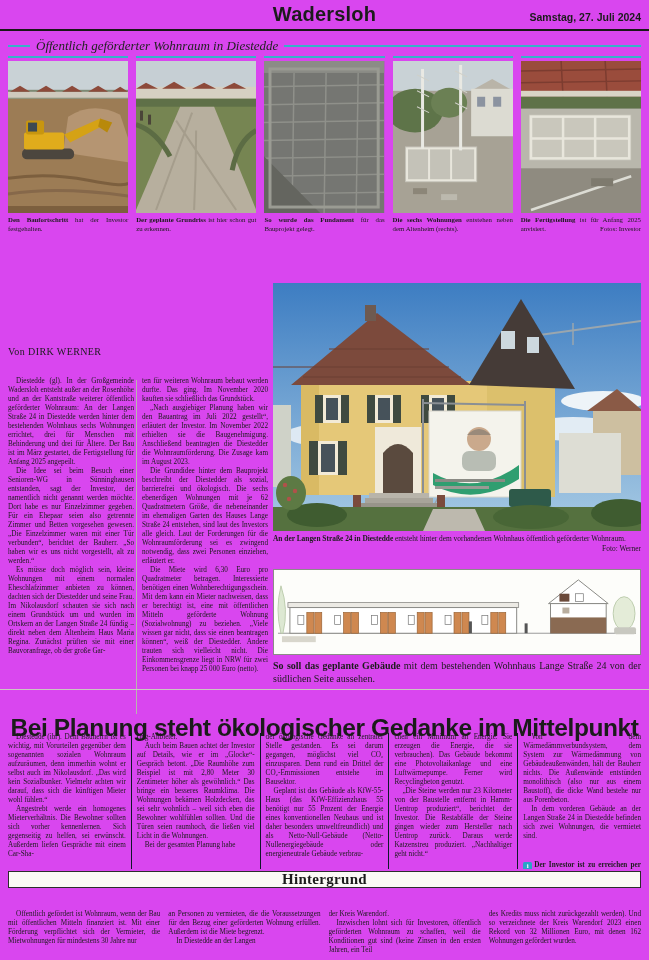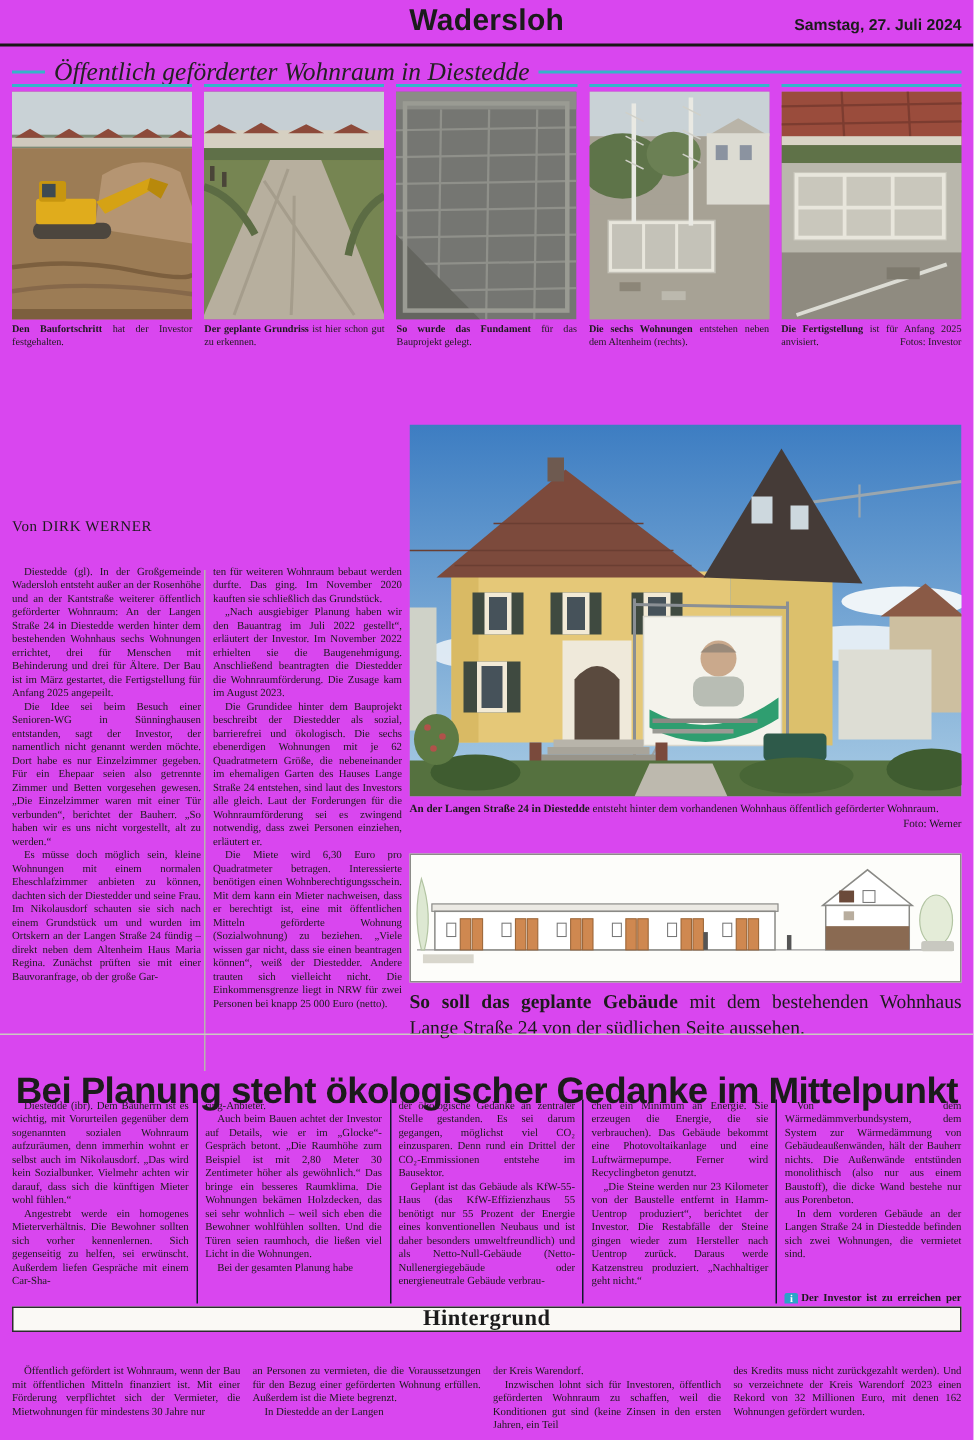--- a/index.html
+++ b/index.html
@@ -6,21 +6,21 @@
   .page{position:relative;width:649px;height:960px;background:#d946ef;overflow:hidden;
         font-family:"Liberation Serif",serif;color:#1b1b1b;}
   
   .masthead-title{position:absolute;top:3px;left:0;right:0;text-align:center;
         font:bold 20px "Liberation Sans",sans-serif;letter-spacing:.2px;}
   .masthead-date{position:absolute;top:11px;right:8px;font:bold 10.5px "Liberation Sans",sans-serif;}
   .masthead-rule{position:absolute;top:29px;left:0;right:0;height:2px;background:#181818;}
   
   .kicker{position:absolute;top:38px;left:8px;right:8px;display:flex;align-items:center;gap:6px;}
   .kicker-dash{width:22px;height:2px;background:var(--accent,#35b3c9);}
-  .kicker-text{font-style:italic;font-size:17px;white-space:nowrap;color:#222;}
+  .kicker-text{font-style:italic;font-size:13px;white-space:nowrap;color:#222;}
   .kicker-line{flex:1;height:2px;background:var(--accent,#35b3c9);}
   
   .photo-row{position:absolute;top:56px;left:8px;right:8px;display:flex;gap:8px;}
   .photo-cell{flex:1;min-width:0;}
   .photo-frame{border-top:2px solid var(--accent,#35b3c9);padding-top:3px;}
   svg.photo{display:block;width:100%;height:152px;}
   .photo-caption{margin:3px 0 0;font-size:6.8px;line-height:1.28;text-align:justify;}
   .caption-bold{font-weight:bold;}
   .credit{float:right;}
   
@@ -35,21 +35,21 @@
   p{margin:0;}
   p.ind{text-indent:8px;}
   p.boldlead{font-weight:normal;}
   
   .main-photo{position:absolute;left:273px;top:283px;width:368px;height:248px;}
   .main-photo svg{display:block;width:100%;height:100%;}
   .main-caption{position:absolute;left:273px;top:534px;width:368px;font-size:7.4px;line-height:1.32;text-align:justify;}
   .drawing{position:absolute;left:273px;top:569px;width:368px;height:86px;border:1px solid #8c8c88;
         background:#fdfdfa;box-sizing:border-box;}
   .drawing svg{display:block;width:100%;height:100%;}
-  .drawing-caption{position:absolute;left:273px;top:659px;width:368px;font-size:13px;line-height:1.32;text-align:justify;}
+  .drawing-caption{position:absolute;left:273px;top:659px;width:368px;font-size:10px;line-height:1.32;text-align:justify;}
   
   .section-rule{position:absolute;left:0;right:0;top:689px;height:1px;background:#ccc9c2;}
   .headline2{position:absolute;left:8px;right:8px;top:694px;text-align:center;white-space:nowrap;overflow:hidden;
         font:bold 24.5px/1.15 "Liberation Sans",sans-serif;letter-spacing:-.4px;}
   .a2cols{position:absolute;left:8px;right:8px;top:733px;height:136px;display:flex;}
   .a2col{flex:1;min-width:0;padding:0 5px;overflow:hidden;}
   .a2col:first-child{padding-left:0;}
   .a2col:last-child{padding-right:0;}
   .a2col + .a2col{border-left:1px solid #0f172a;}
   .info-note{font-weight:bold;margin-top:20px;text-indent:0;}

